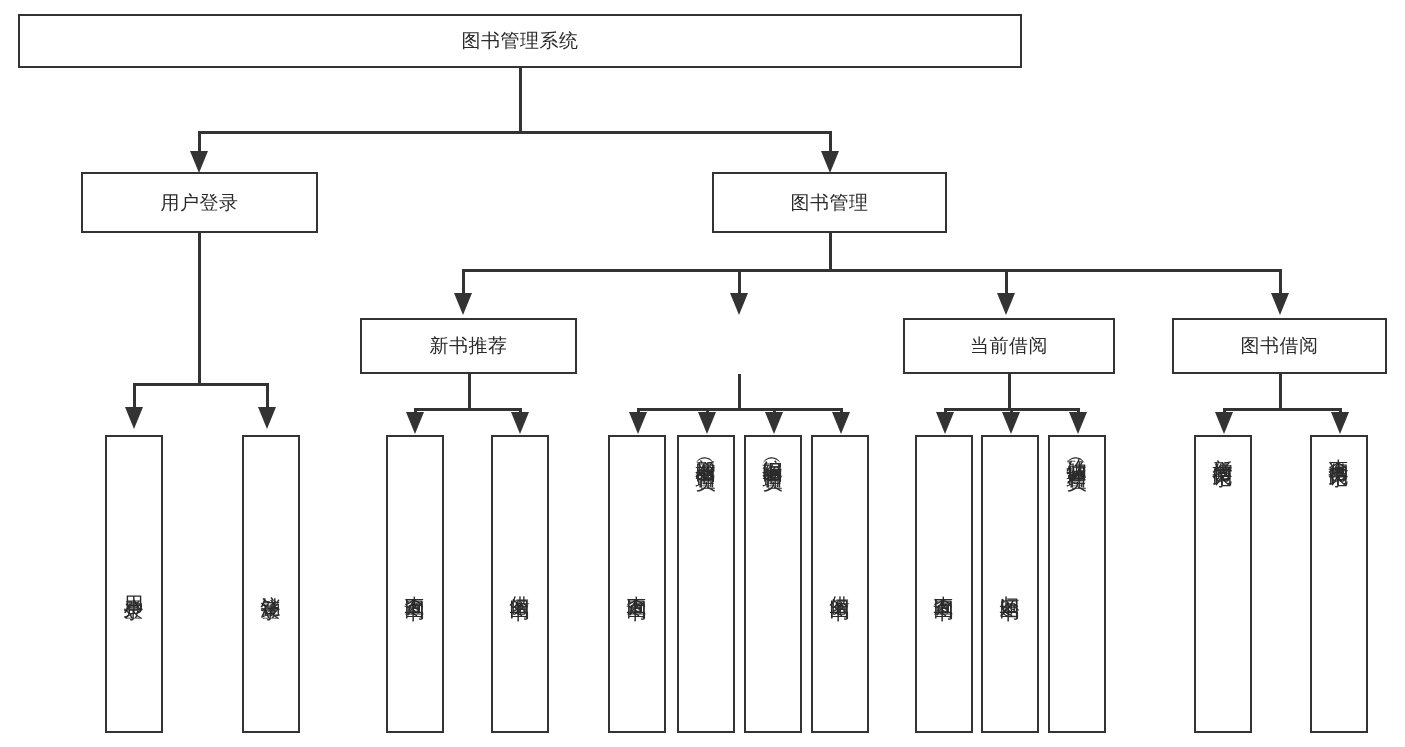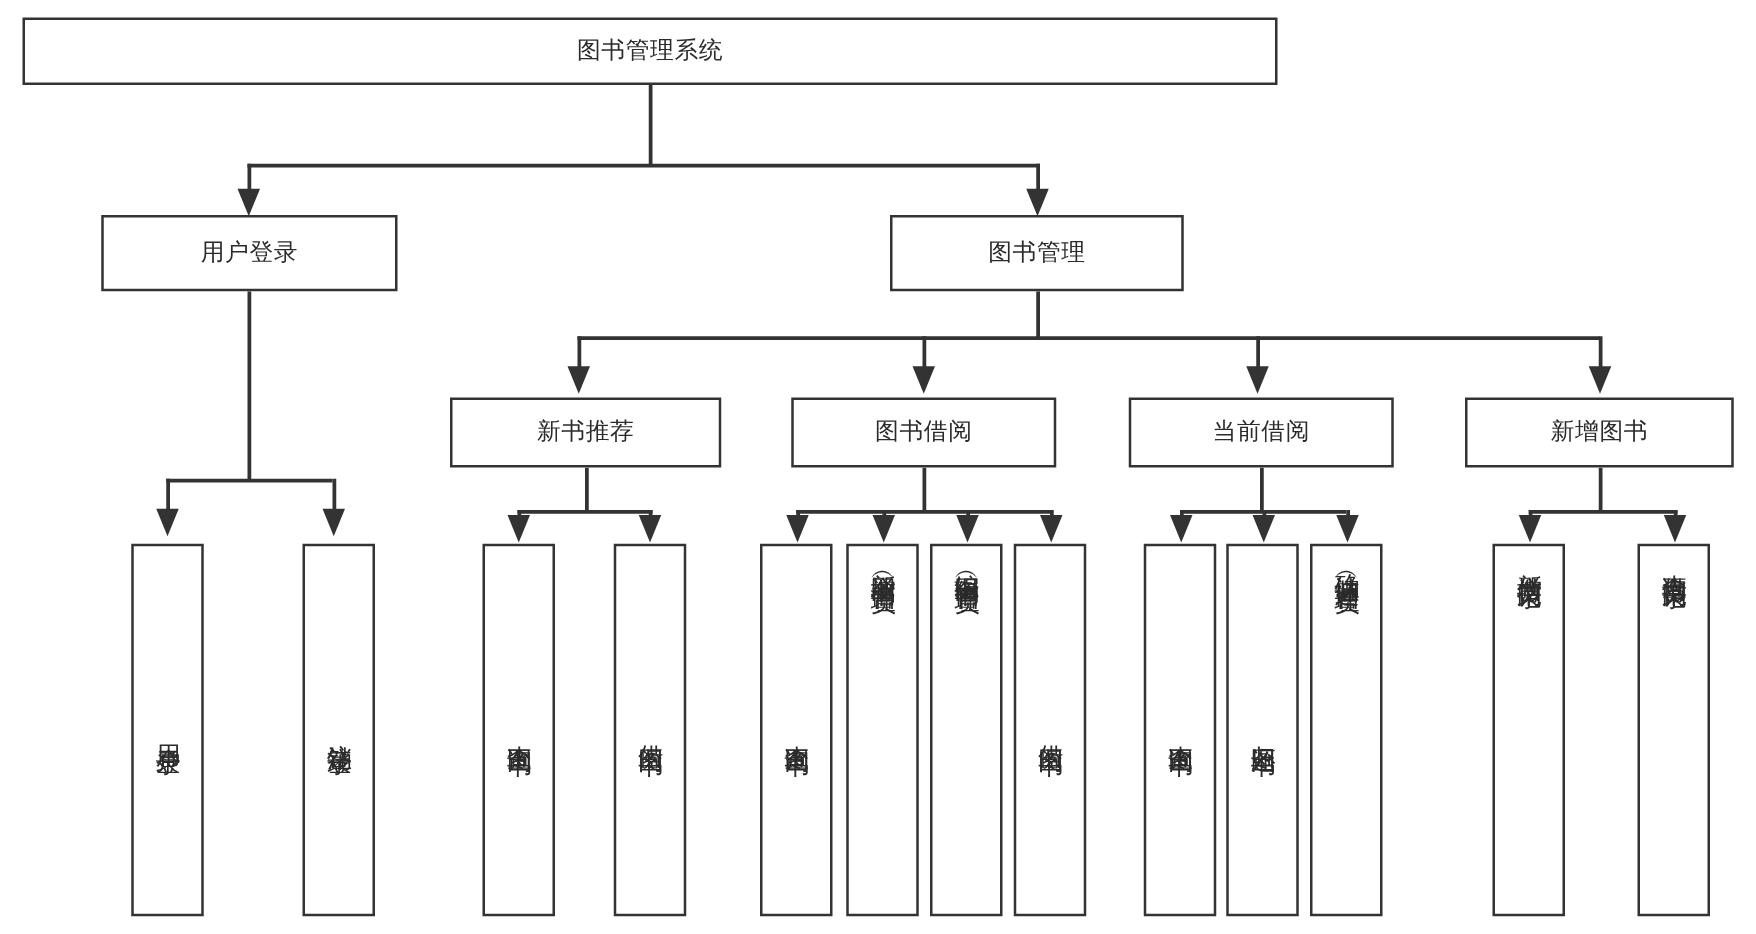--- a/index.html
+++ b/index.html
@@ -150,28 +150,25 @@
   <div class="node" style="left:81px; top:172px; width:237px; height:61px;">
     <span class="label">用户登录</span>
   </div>
   <div class="node" style="left:360px; top:318px; width:217px; height:56px;">
     <span class="label">新书推荐</span>
   </div>
 
   <div class="node" style="left:712px; top:172px; width:235px; height:61px;">
     <span class="label">图书管理</span>
   </div>
-  <div class="node" style="left:633px; top:318px; width:212px; height:56px;">
-    <span class="label">图书借阅</span>
-  </div>
   <div class="node" style="left:903px; top:318px; width:212px; height:56px;">
     <span class="label">当前借阅</span>
   </div>
   <div class="node" style="left:1172px; top:318px; width:215px; height:56px;">
-    <span class="label">新增图书</span>
+    <span class="label">图书借阅</span>
   </div>
 
   <div class="node vertical" style="left: 105px; top: 435px; width: 58px; height: 298px; align-items: center; padding-top: 0px;">
     <span class="label">用户登录</span>
   </div>
   <div class="node vertical" style="left: 242px; top: 435px; width: 58px; height: 298px; align-items: center; padding-top: 0px;">
     <span class="label">注销登录</span>
   </div>
 
   <div class="node vertical" style="left: 386px; top: 435px; width: 58px; height: 298px; align-items: center; padding-top: 0px;">

